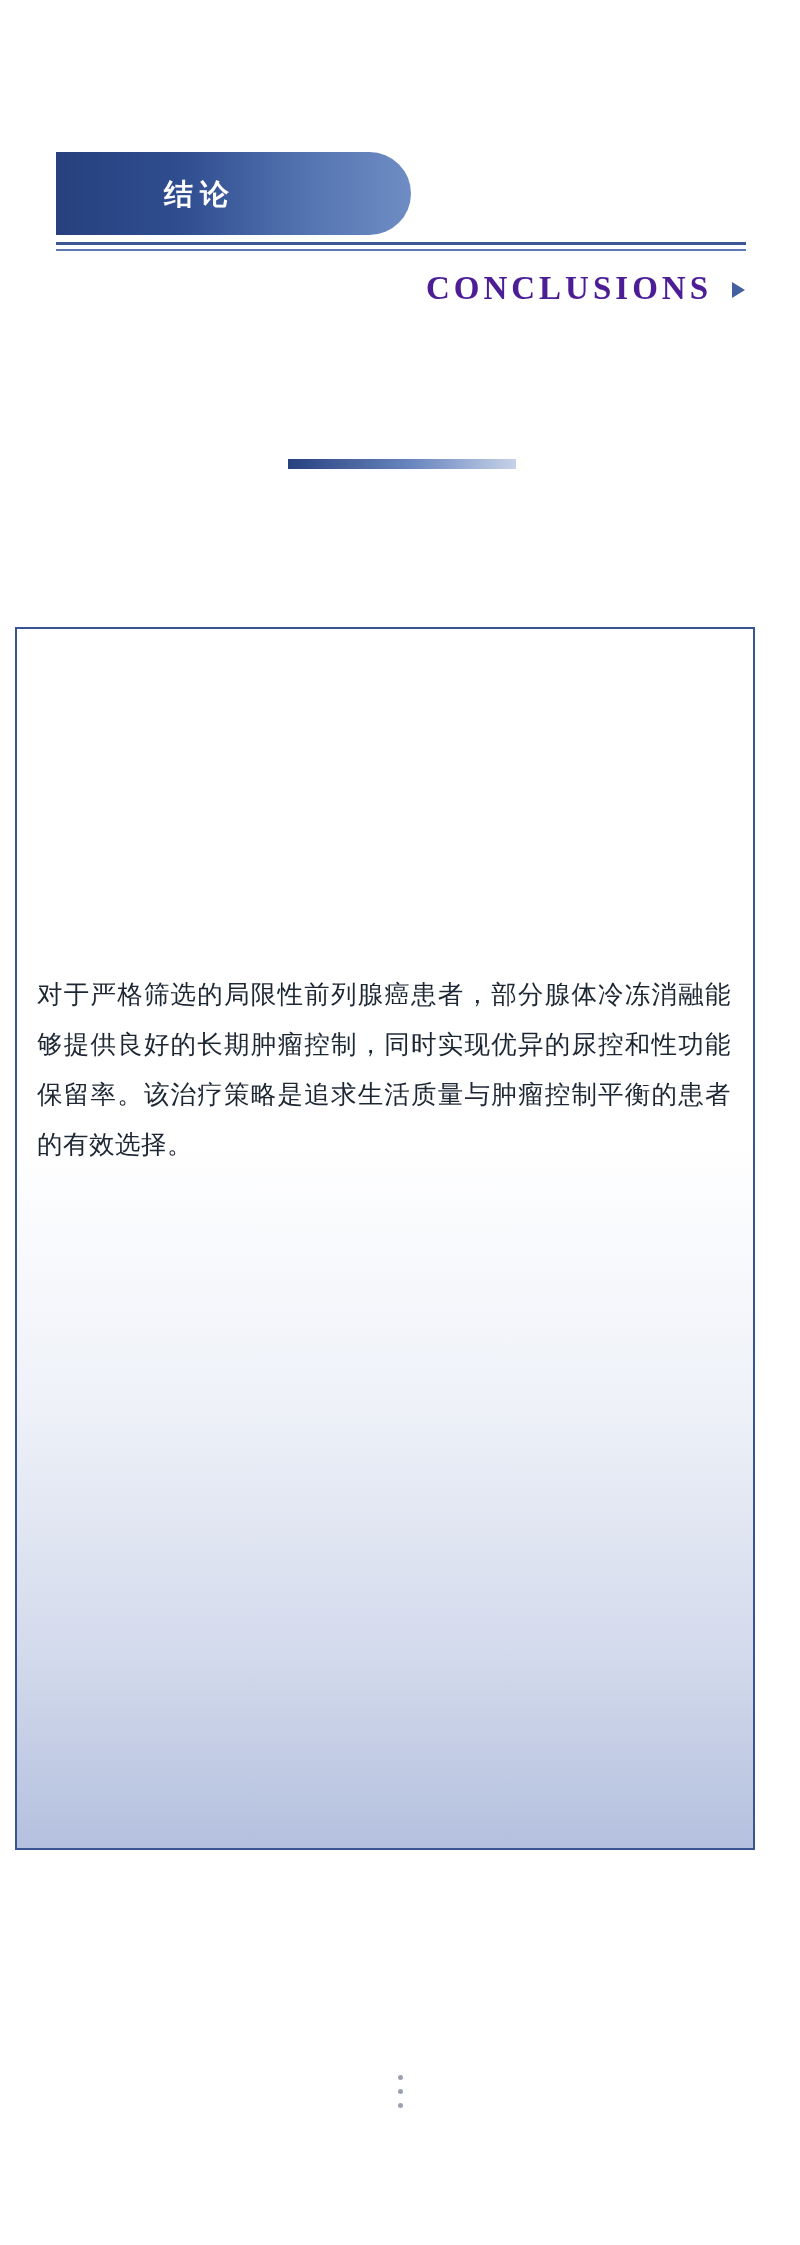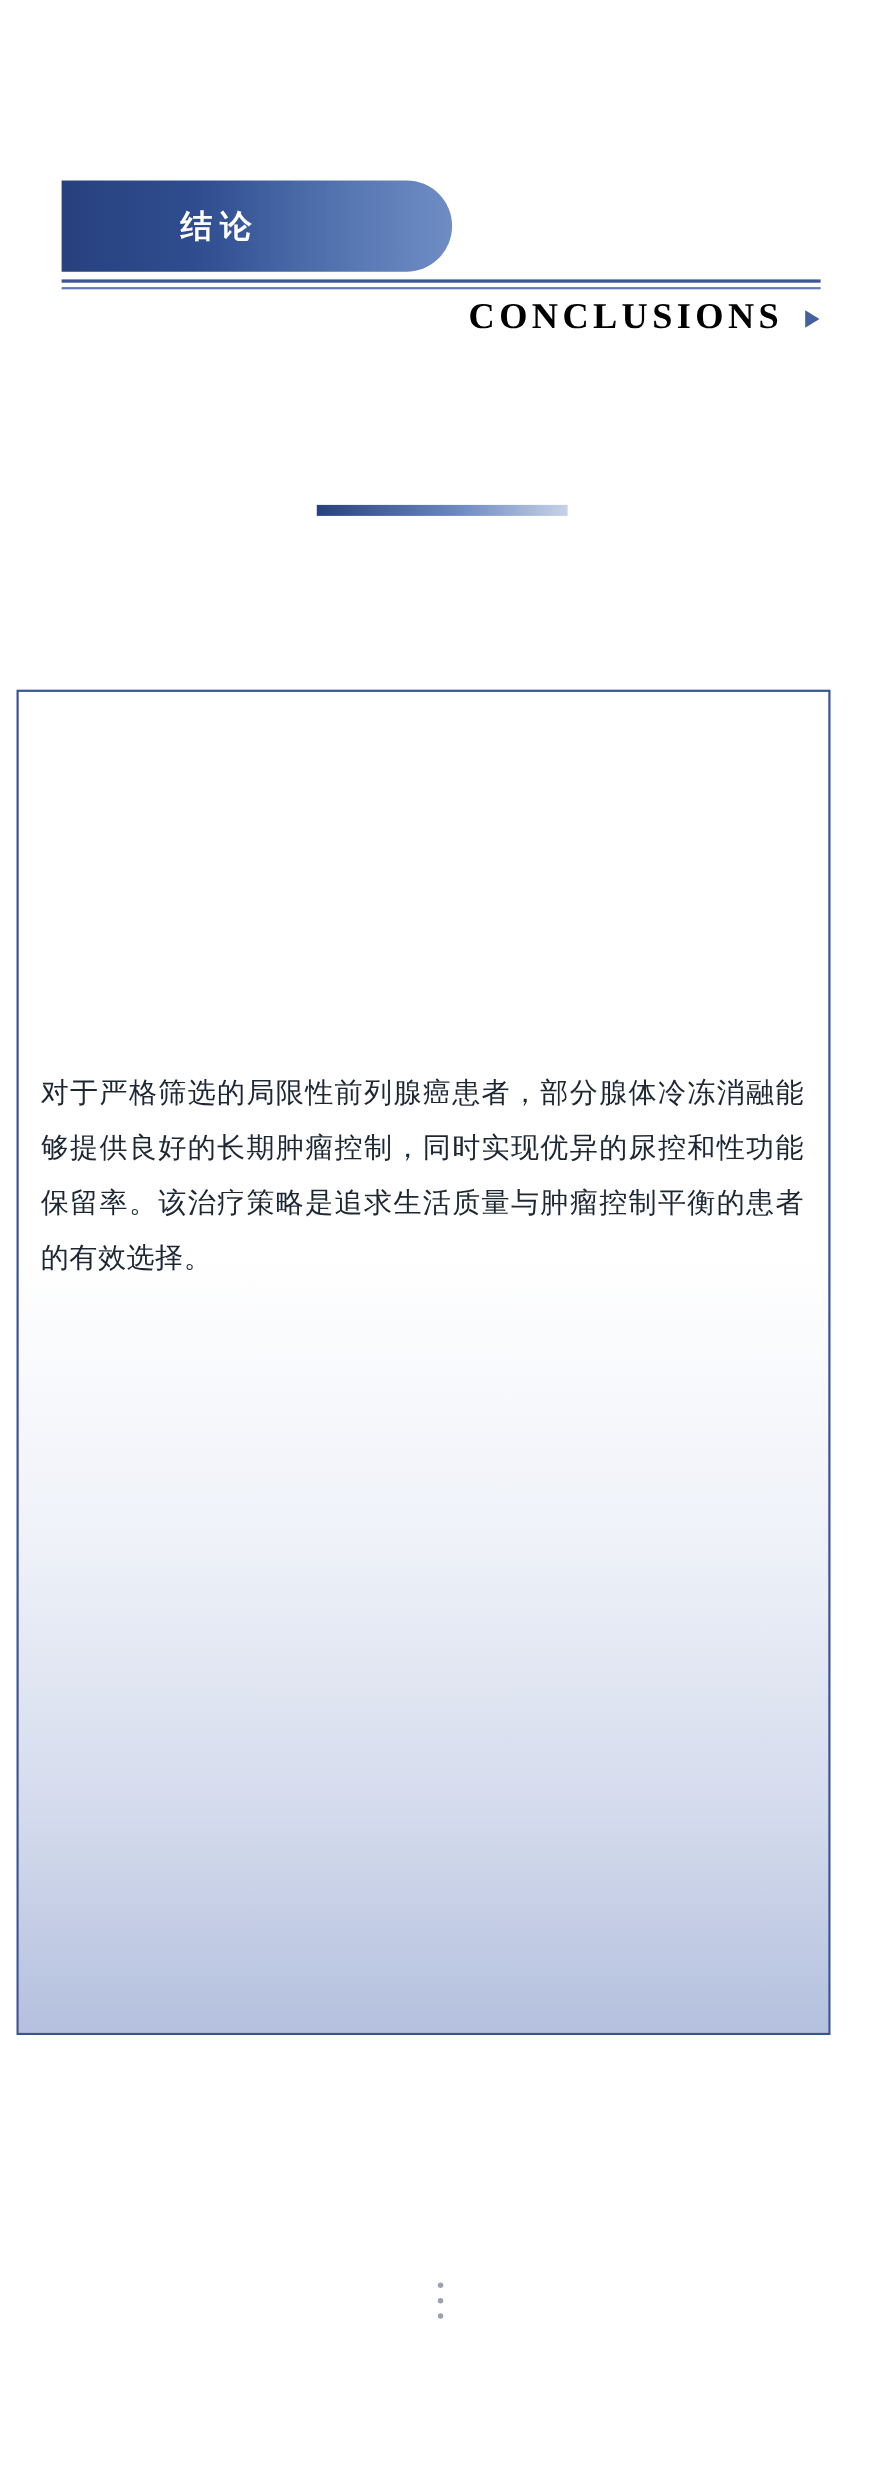--- a/index.html
+++ b/index.html
@@ -19,21 +19,21 @@
     position: relative;
     width: 800px;
     height: 2245px;
     background: #ffffff;
   }
 
   
   .header-wrap {
     position: absolute;
     left: 0;
-    top: 164px;
+    top: 152px;
     width: 672px;
     height: 110px;
   }
   .header-tab {
     position: absolute;
     left: 56px;
     top: 0;
     width: 355px;
     height: 83px;
     background: linear-gradient(90deg, #27417e 0%, #2f4d8f 35%, #5878b4 75%, #6f8cc4 100%);
@@ -71,21 +71,21 @@
     position: absolute;
     left: 0;
     top: 270px;
     width: 800px;
     height: 50px;
   }
   .subtitle-en {
     position: absolute;
     right: 88px;
     top: 0;
-    color: #000000;
+    color: #4c1d95;
     font-family: "Liberation Serif", serif;
     font-size: 33px;
     font-weight: bold;
     letter-spacing: 4px;
     white-space: nowrap;
   }
   .subtitle-arrow {
     position: absolute;
     right: 55px;
     top: 12px;

